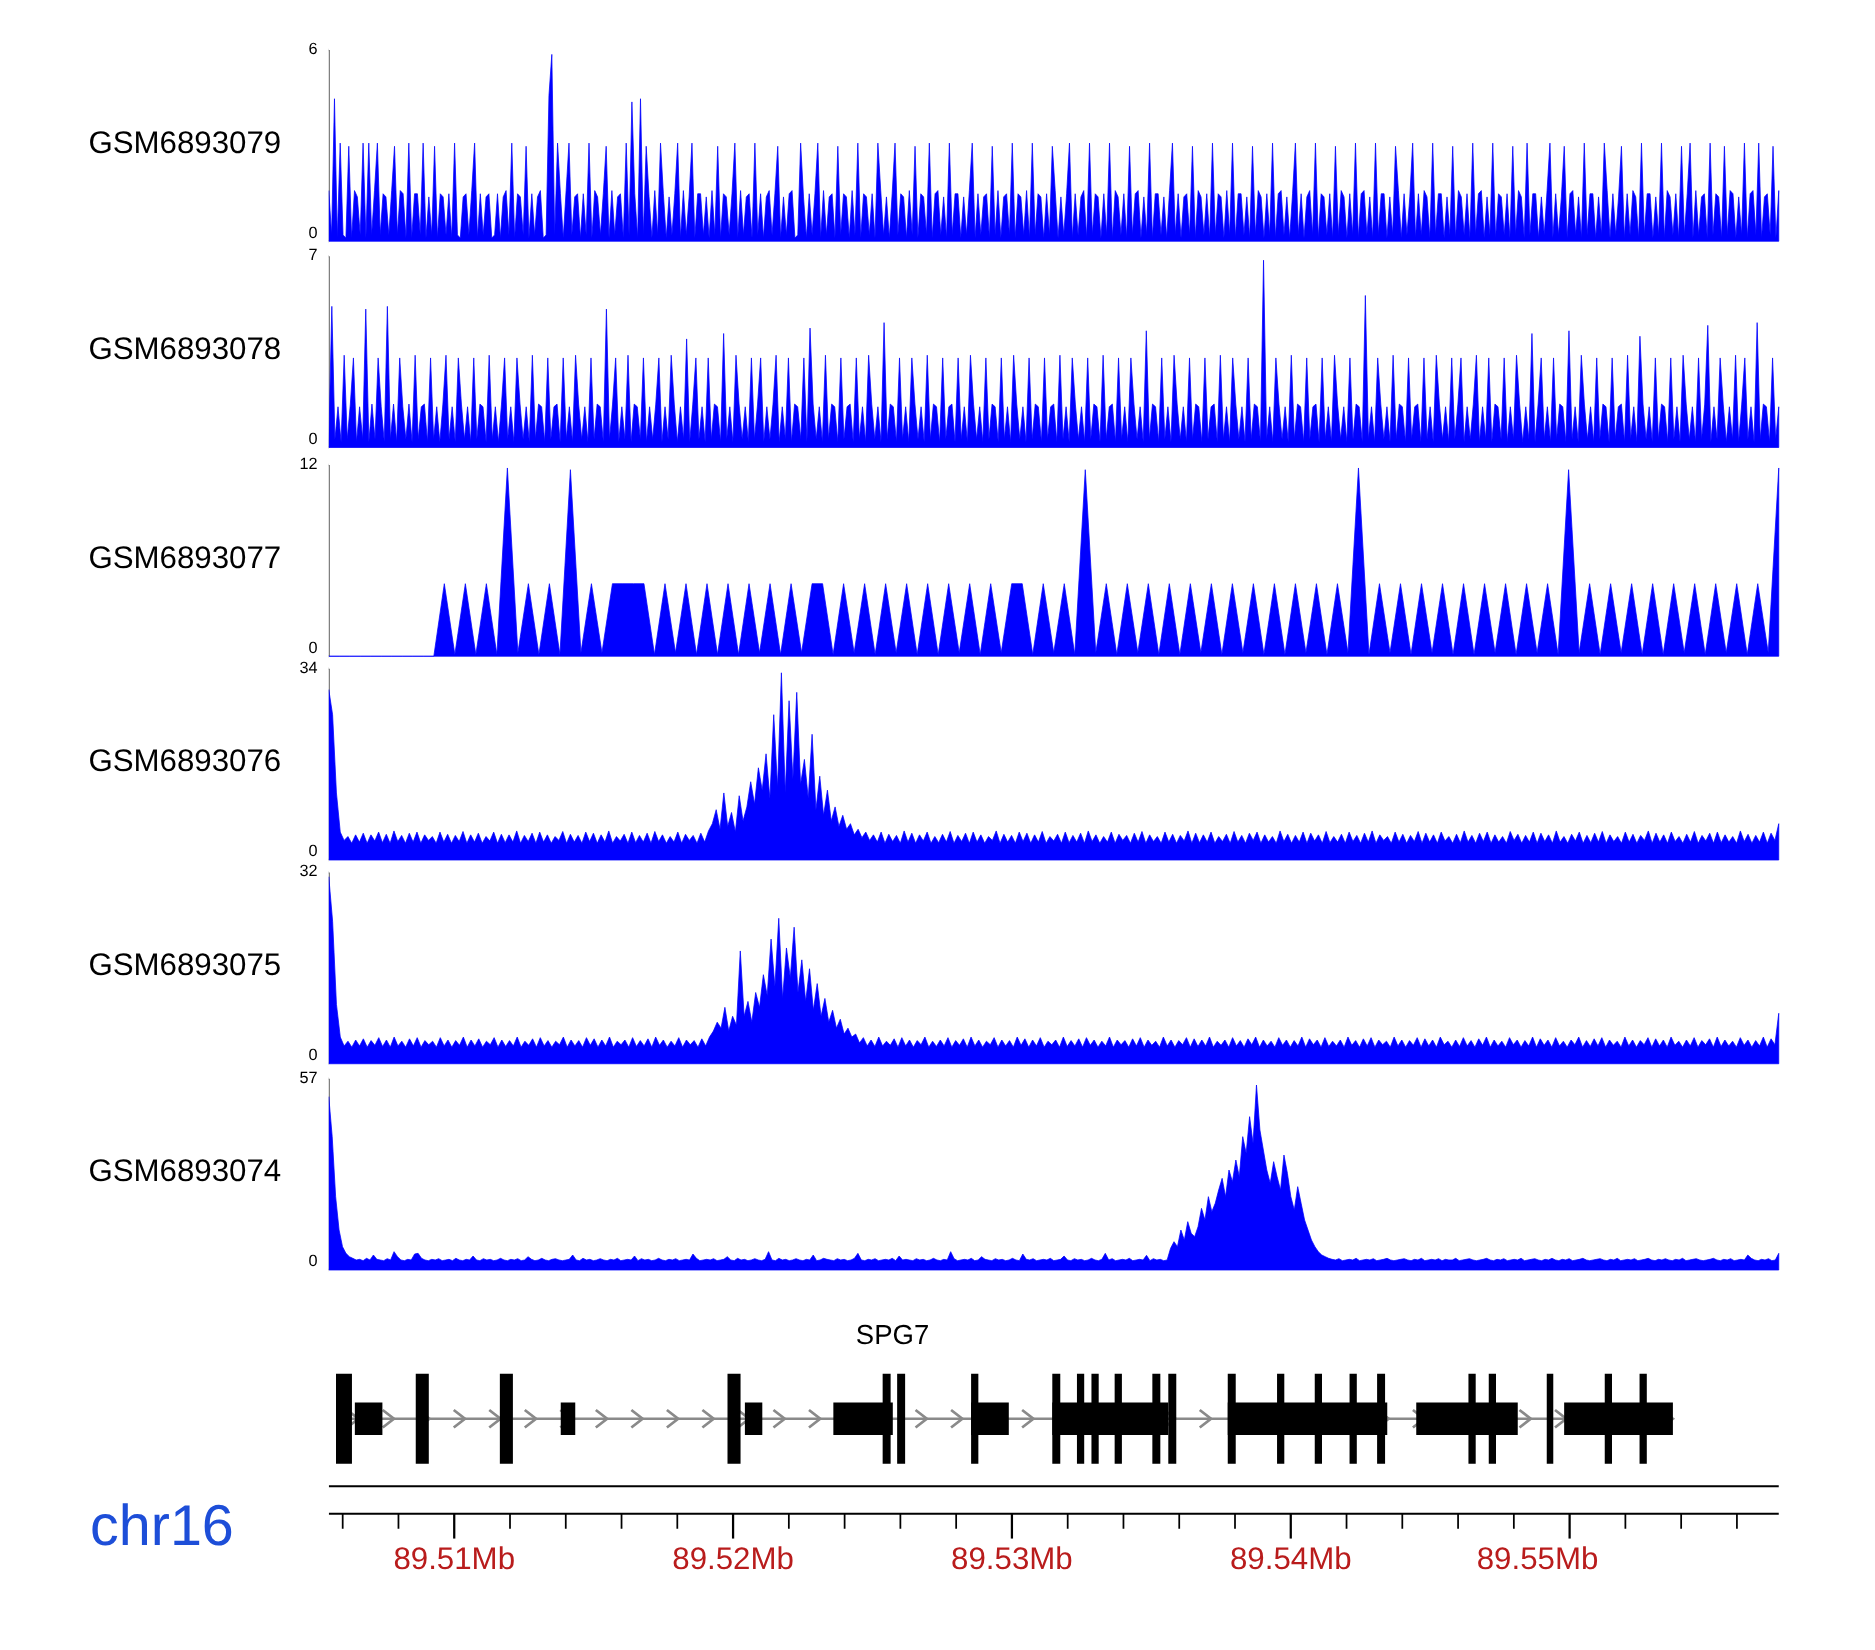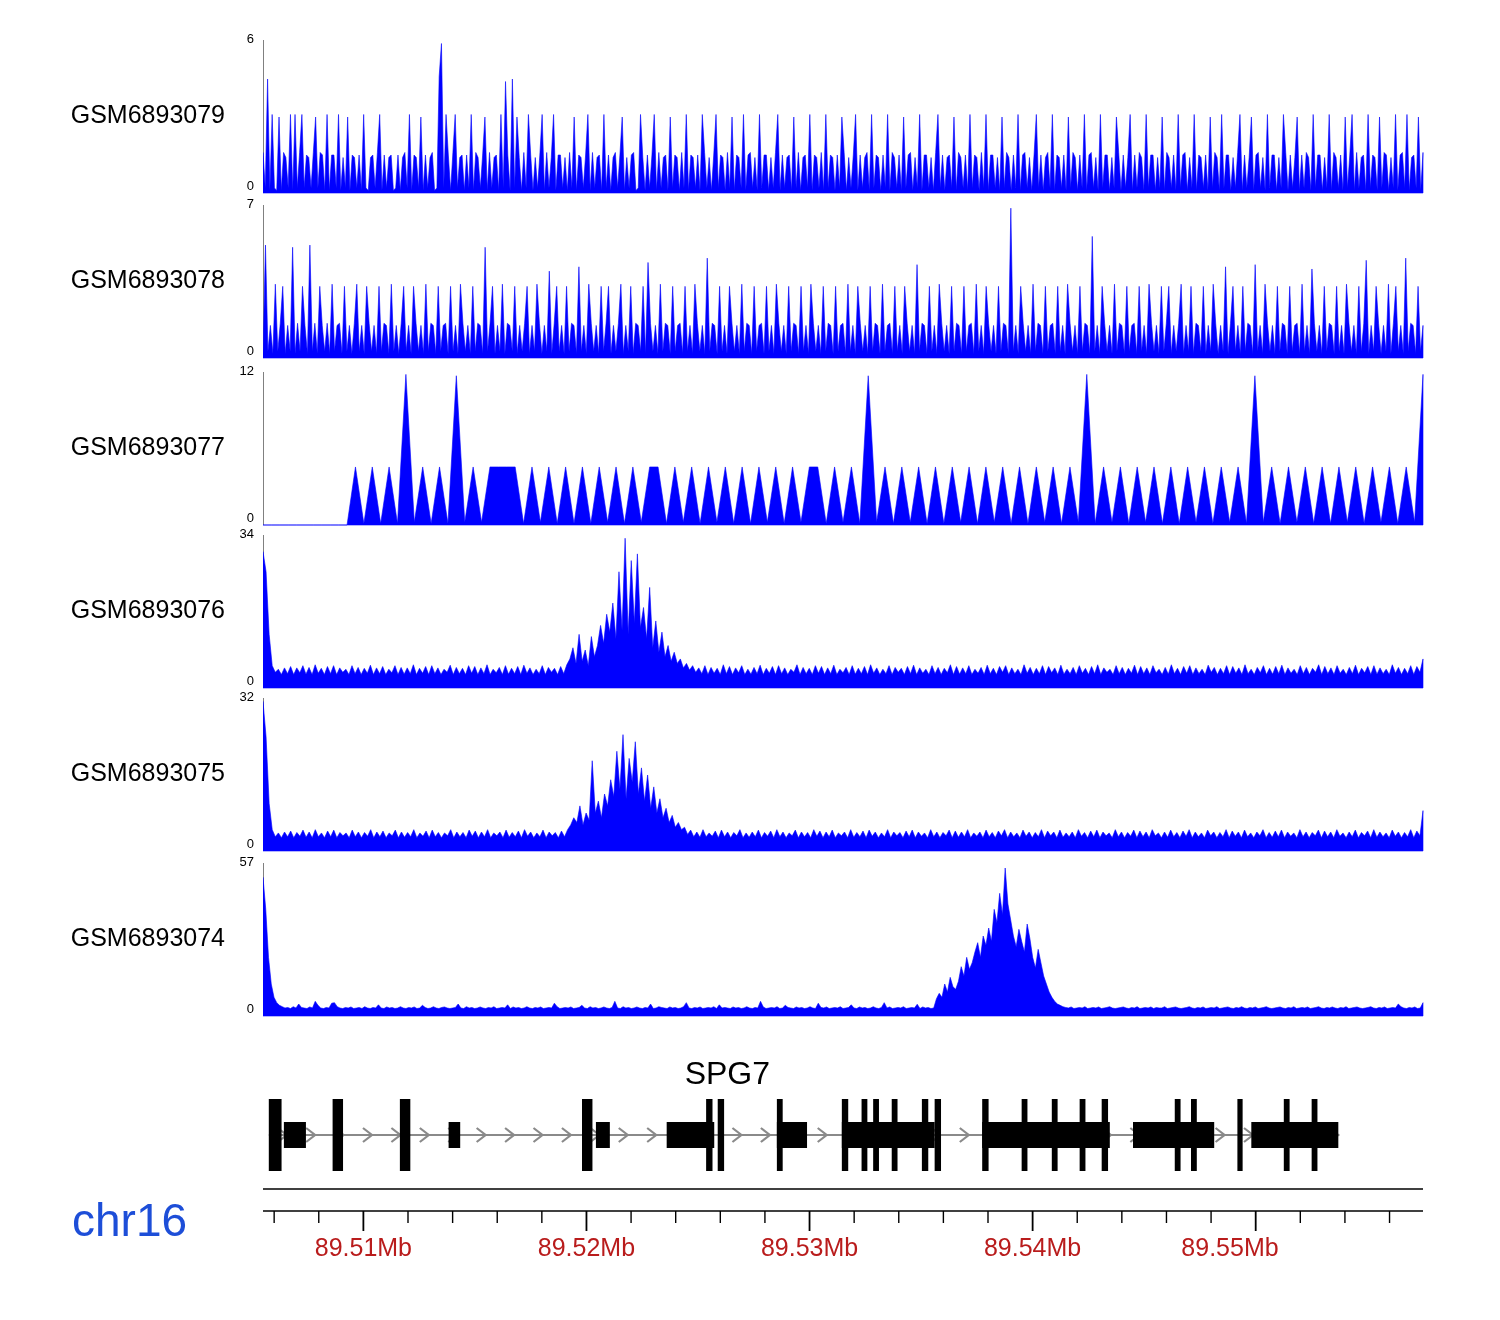--- a/index.html
+++ b/index.html
@@ -6,21 +6,21 @@
   body{width:1500px;height:1320px;position:relative;
        font-family:"Liberation Sans",sans-serif;color:#000;overflow:hidden;}
   #stage{position:absolute;left:0;top:0;width:1500px;height:1320px;}
   .track{position:absolute;left:0;width:1500px;}
   .tlabel{position:absolute;left:0;width:225px;text-align:right;
           font-size:25px;color:#000;white-space:nowrap;}
   .axis-max,.axis-min{position:absolute;text-align:right;width:36px;
           font-size:13px;color:#000;line-height:1;}
   .plotwrap{position:absolute;left:263px;top:0;width:1160px;}
   svg{display:block;}
-  .genelabel{position:absolute;font-size:32px;color:#000;white-space:nowrap;}
+  .genelabel{position:absolute;font-size:22px;color:#000;white-space:nowrap;}
   .chrlabel{position:absolute;font-size:46px;color:#1d4ed8;white-space:nowrap;}
   .ticklabel{position:absolute;font-size:25px;color:#b91c1c;white-space:nowrap;
              transform:translateX(-50%);}
 </style>
 </head>
 <body>
 
 <div id="stage">
 
   <div id="tracks">

